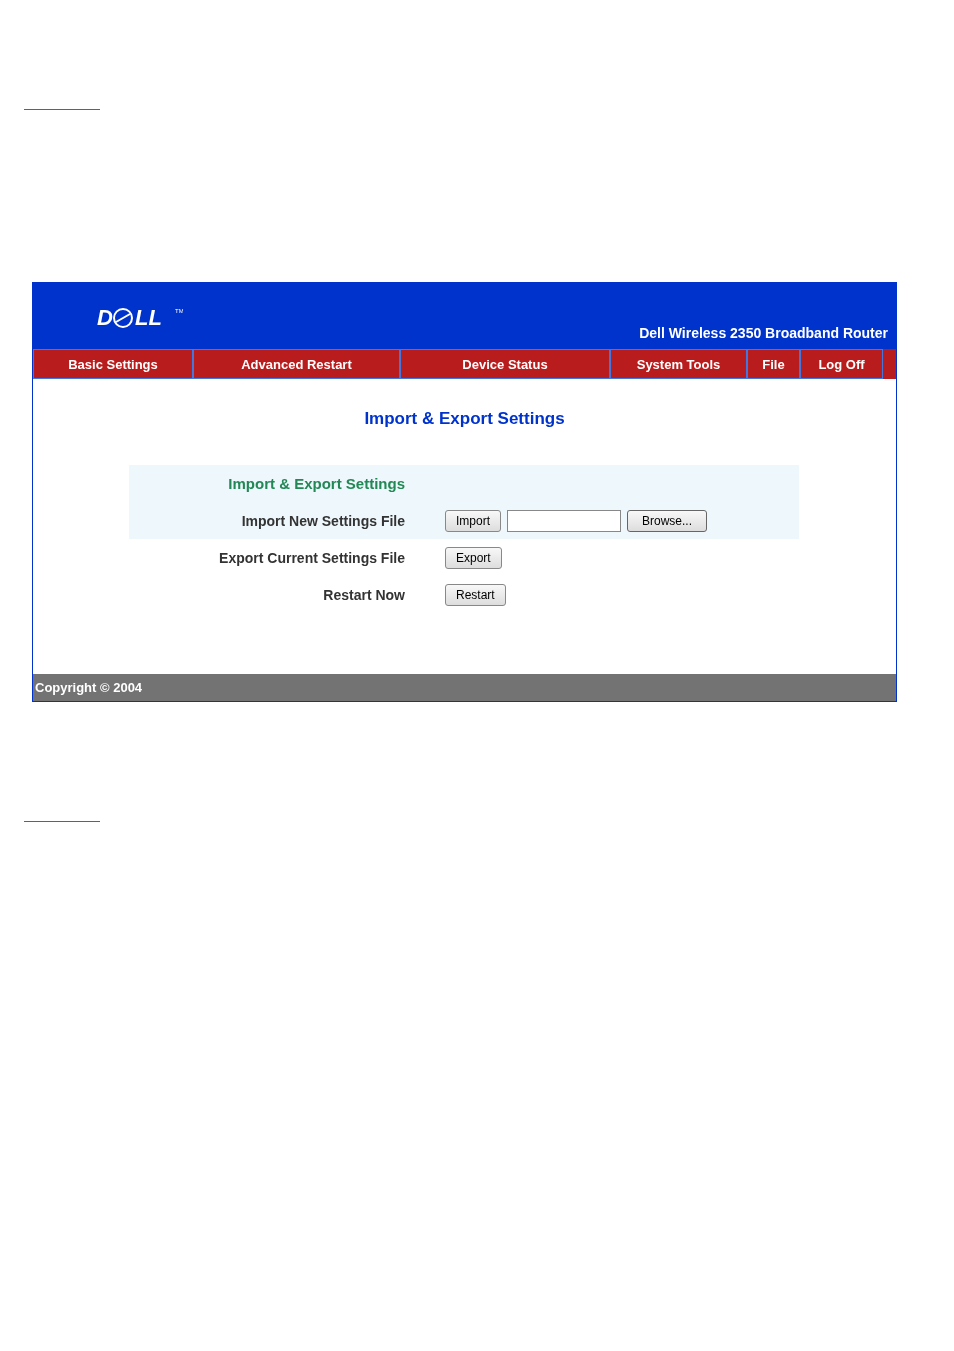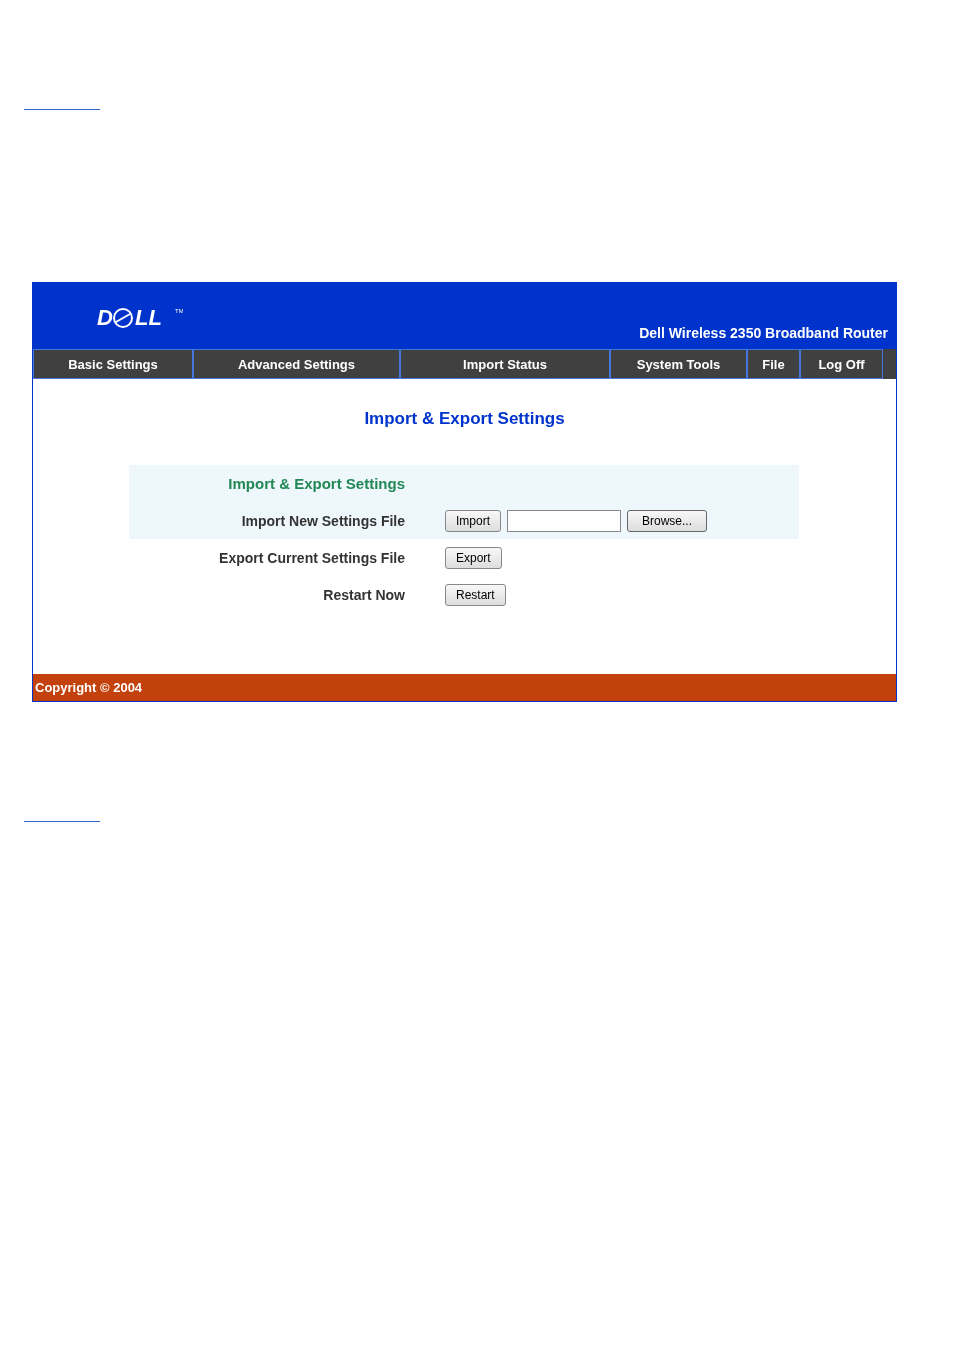--- a/index.html
+++ b/index.html
@@ -47,21 +47,21 @@
     .header-text {
       color: white;
       font-weight: bold;
       font-size: 14px;
       margin-right: 8px;
       margin-bottom: 4px;
     }
     
     .nav-bar {
       display: flex;
-      background: #404040;
+      background: #b91c1c;
       height: 30px;
     }
     
     .nav-item {
       border: 1px solid #4477dd;
       color: white;
       font-weight: bold;
       font-size: 13px;
       display: flex;
       align-items: center;
@@ -150,21 +150,21 @@
       background: linear-gradient(to bottom, #f8f8f8, #dddddd);
       border: 1px solid #666;
       border-radius: 3px;
       padding: 3px 14px;
       font-size: 12px;
       cursor: pointer;
       font-family: Arial, sans-serif;
     }
     
     .footer {
-      background: #c2410c;
+      background: #737373;
       color: white;
       font-weight: bold;
       font-size: 13px;
       padding: 6px 0 6px 2px;
       height: 27px;
     }
     
     .bottom-link {
       position: absolute;
       left: 24px;
@@ -189,22 +189,22 @@
         <line x1="19" y1="15" x2="33" y2="7" stroke="white" stroke-width="2"></line>
         <text x="38" y="18" fill="white" font-family="Arial" font-size="22" font-weight="bold" font-style="italic">LL</text>
         <text x="78" y="6" fill="white" font-family="Arial" font-size="6">TM</text>
       </svg>
     </div>
     <div class="header-text">Dell Wireless 2350 Broadband Router</div>
   </div>
 
   <div class="nav-bar">
     <div class="nav-item nav-basic">Basic Settings</div>
-    <div class="nav-item nav-advanced">Advanced Settings</div>
-    <div class="nav-item nav-device">Import Status</div>
+    <div class="nav-item nav-advanced">Advanced Restart</div>
+    <div class="nav-item nav-device">Device Status</div>
     <div class="nav-item nav-system">System Tools</div>
     <div class="nav-item nav-help">File</div>
     <div class="nav-item nav-logoff">Log Off</div>
   </div>
 
   <div class="content-area">
     <div class="page-title">Import &amp; Export Settings</div>
 
     <div class="settings-table">
 

